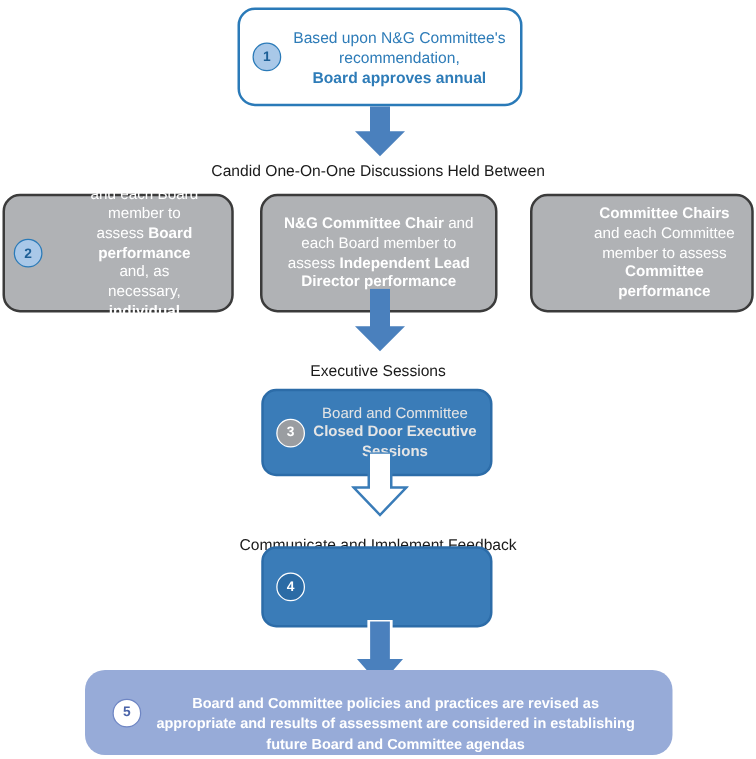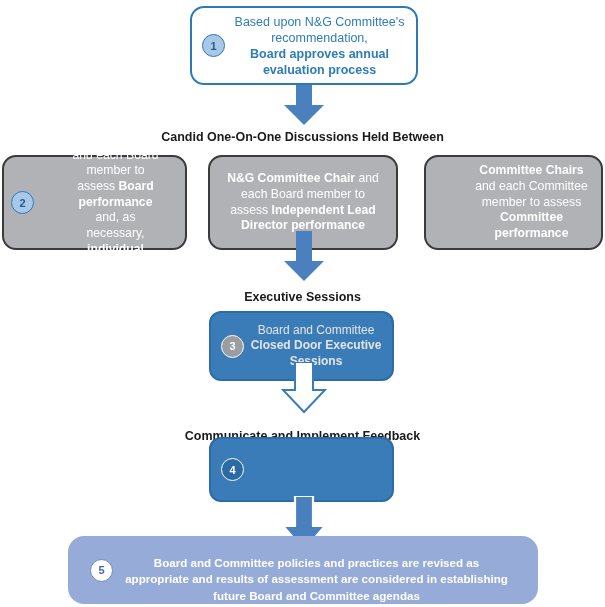--- a/index.html
+++ b/index.html
@@ -60,40 +60,39 @@
     margin-left:10px;
   }
   .badge-blueoutline{background:#a9c8e8;border:1.6px solid #2a7ab8;color:#1d5f96;}
   .badge-gray{background:#9a9da1;border:1.6px solid #ffffff;color:#ffffff;}
   .badge-darkblue{background:#2b6ba5;border:1.6px solid #ffffff;color:#ffffff;}
   .badge-white{background:#ffffff;border:1.6px solid #6f86c4;color:#4a63a8;}
 
   
   .hdr{
     position:absolute;text-align:center;
-    font-size:12.5px;font-weight:bold;color:#1a1a1a;
+    font-size:12.5px;font-weight:normal;color:#1a1a1a;
     white-space:nowrap;
   }
 
   
   .arrow{position:absolute;}
   .arrow svg{display:block;}
 </style>
 </head>
 <body>
 
 <div class="stage">
 
   <div class="box box-step1" style="left:190px;top:6px;width:228px;height:79px;">
     <div class="badge badge-blueoutline">1</div>
     <div class="txt">
       <span class="light">Based upon N&amp;G Committee's</span><br>
       <span class="light">recommendation,</span><br>
       <b>Board approves annual</b><br>
-      <b>evaluation process</b>
     </div>
   </div>
 
   <div class="arrow" style="left:283px;top:85px;">
     <svg width="42" height="41" viewBox="0 0 42 41">
       <polygon points="13,0 29,0 29,20 41,20 21,40 1,20 13,20" fill="#4a80bd"></polygon>
     </svg>
   </div>
 
   <div class="hdr" style="left:0;top:130px;width:605px;">Candid One-On-One Discussions Held Between</div>

